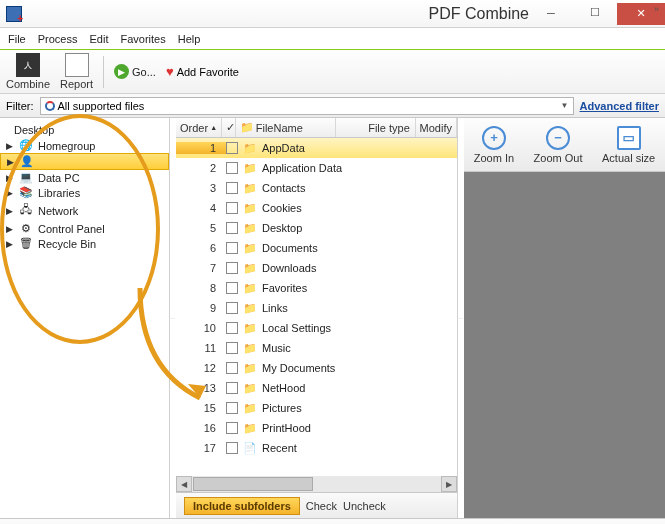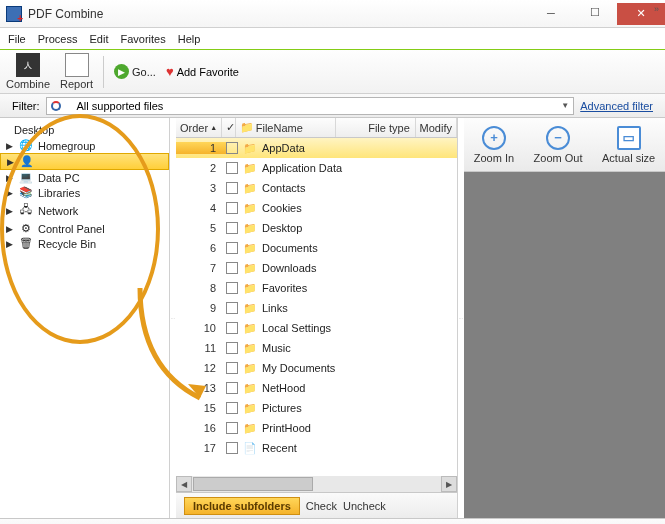--- a/index.html
+++ b/index.html
@@ -1,36 +1,36 @@
 <!DOCTYPE html>
 <html><head>
 <meta charset="utf-8">
 <style>
 * { box-sizing: border-box; margin: 0; padding: 0; font-family: "Segoe UI", Tahoma, sans-serif; font-size: 11px; }
 body { width: 665px; height: 524px; background: #fff; overflow: hidden; }
 .titlebar { height: 28px; background: linear-gradient(#fff,#f5f5f5); display: flex; align-items: center; border-bottom: 1px solid #d0d0d0; }
 .titlebar .app-icon { width: 16px; height: 16px; margin: 0 6px; background:#3d6fb5; border:1px solid #0a3a7a; position:relative; }
 .titlebar .app-icon::after{content:"+"; color:#d22; position:absolute; right:-2px; bottom:-3px; font-weight:bold; font-size:10px;}
-.titlebar .title { flex:1; text-align:left; color:#333; font-size:12px; }
+.titlebar .title { flex:1; text-align:right; color:#333; font-size:16px; }
 .titlebar .winbtns { display:flex; }
 .titlebar .winbtn { width:44px; height:20px; display:flex; align-items:center; justify-content:center; color:#444; }
 .titlebar .winbtn.close { background:#c94f44; color:#fff; width:48px; height:22px; }
 .menubar { height:22px; background:#fff; display:flex; align-items:center; padding:0 8px; gap:12px; border-bottom:1px solid #84cc16; }
 .menubar span { color:#222; cursor:default; }
 .toolbar { height:44px; background:linear-gradient(#fefefe,#f2f2f2); display:flex; align-items:center; padding:0 6px; gap:10px; border-bottom:1px solid #d0d0d0; }
 .tool { display:flex; flex-direction:column; align-items:center; gap:1px; color:#333; }
 .tool .ico { width:24px; height:24px; display:flex; align-items:center; justify-content:center; }
 .go-btn { display:flex; align-items:center; gap:3px; color:#222; }
 .go-btn .circle{ width:15px;height:15px;border-radius:50%;background:#4ea82e;display:flex;align-items:center;justify-content:center;color:#fff;font-size:9px; }
 .fav-btn { display:flex; align-items:center; gap:3px; }
 .heart { color:#d33; font-size:13px; }
-.filterbar { height:24px; background:linear-gradient(#fafafa,#ececec); display:flex; align-items:center; padding:0 12px; gap:6px; border-bottom:1px solid #c8c8c8; }
-.filterbar .sel { flex:1; height:18px; background:#fff; border:1px solid #b5b5b5; display:flex; align-items:center; padding:0 4px; gap:16px; }
+.filterbar { height:24px; background:linear-gradient(#fafafa,#ececec); display:flex; align-items:center; padding:0 6px; gap:6px; border-bottom:1px solid #c8c8c8; }
+.filterbar .sel { flex:1; height:18px; background:#fff; border:1px solid #b5b5b5; display:flex; align-items:center; padding:0 4px; gap:3px; }
 .filterbar .sel .ring{width:10px;height:10px;border:2px solid #3366aa;border-radius:50%;border-top-color:#d33;}
-.advlink { color:#1a4da0; text-decoration:underline; cursor:pointer; margin-left:auto; }
+.advlink { color:#1a4da0; text-decoration:underline; cursor:pointer; margin-left:auto;font-weight:bold; }
 .main { display:flex; height:400px; background:#fff; }
 .sidebar { width:170px; border-right:1px solid #d0d0d0; padding:4px 0 0 0; position:relative; }
 .sidebar .root { font-weight:normal; padding:2px 6px 2px 14px; color:#222; }
 .tree-item { display:flex; align-items:center; gap:4px; padding:1px 4px 1px 6px; color:#222; }
 .tree-item .arrow{ width:8px; color:#333; font-size:9px; }
 .tree-item .tico{ width:16px; text-align:center; }
 .tree-item.hl { background:linear-gradient(#ffe27a,#ffcf3a); border:1px solid #e0a800; }
 .annot-circle { position:absolute; left:0px; top:-4px; width:160px; height:230px; border:4px solid #e59b1b; border-radius:50%; pointer-events:none; z-index:50; }
 .annot-arrow { position:absolute; left:130px; top:160px; z-index:50; pointer-events:none; }
 .filelist { width:282px; border-right:1px solid #d0d0d0; display:flex; flex-direction:column; }

